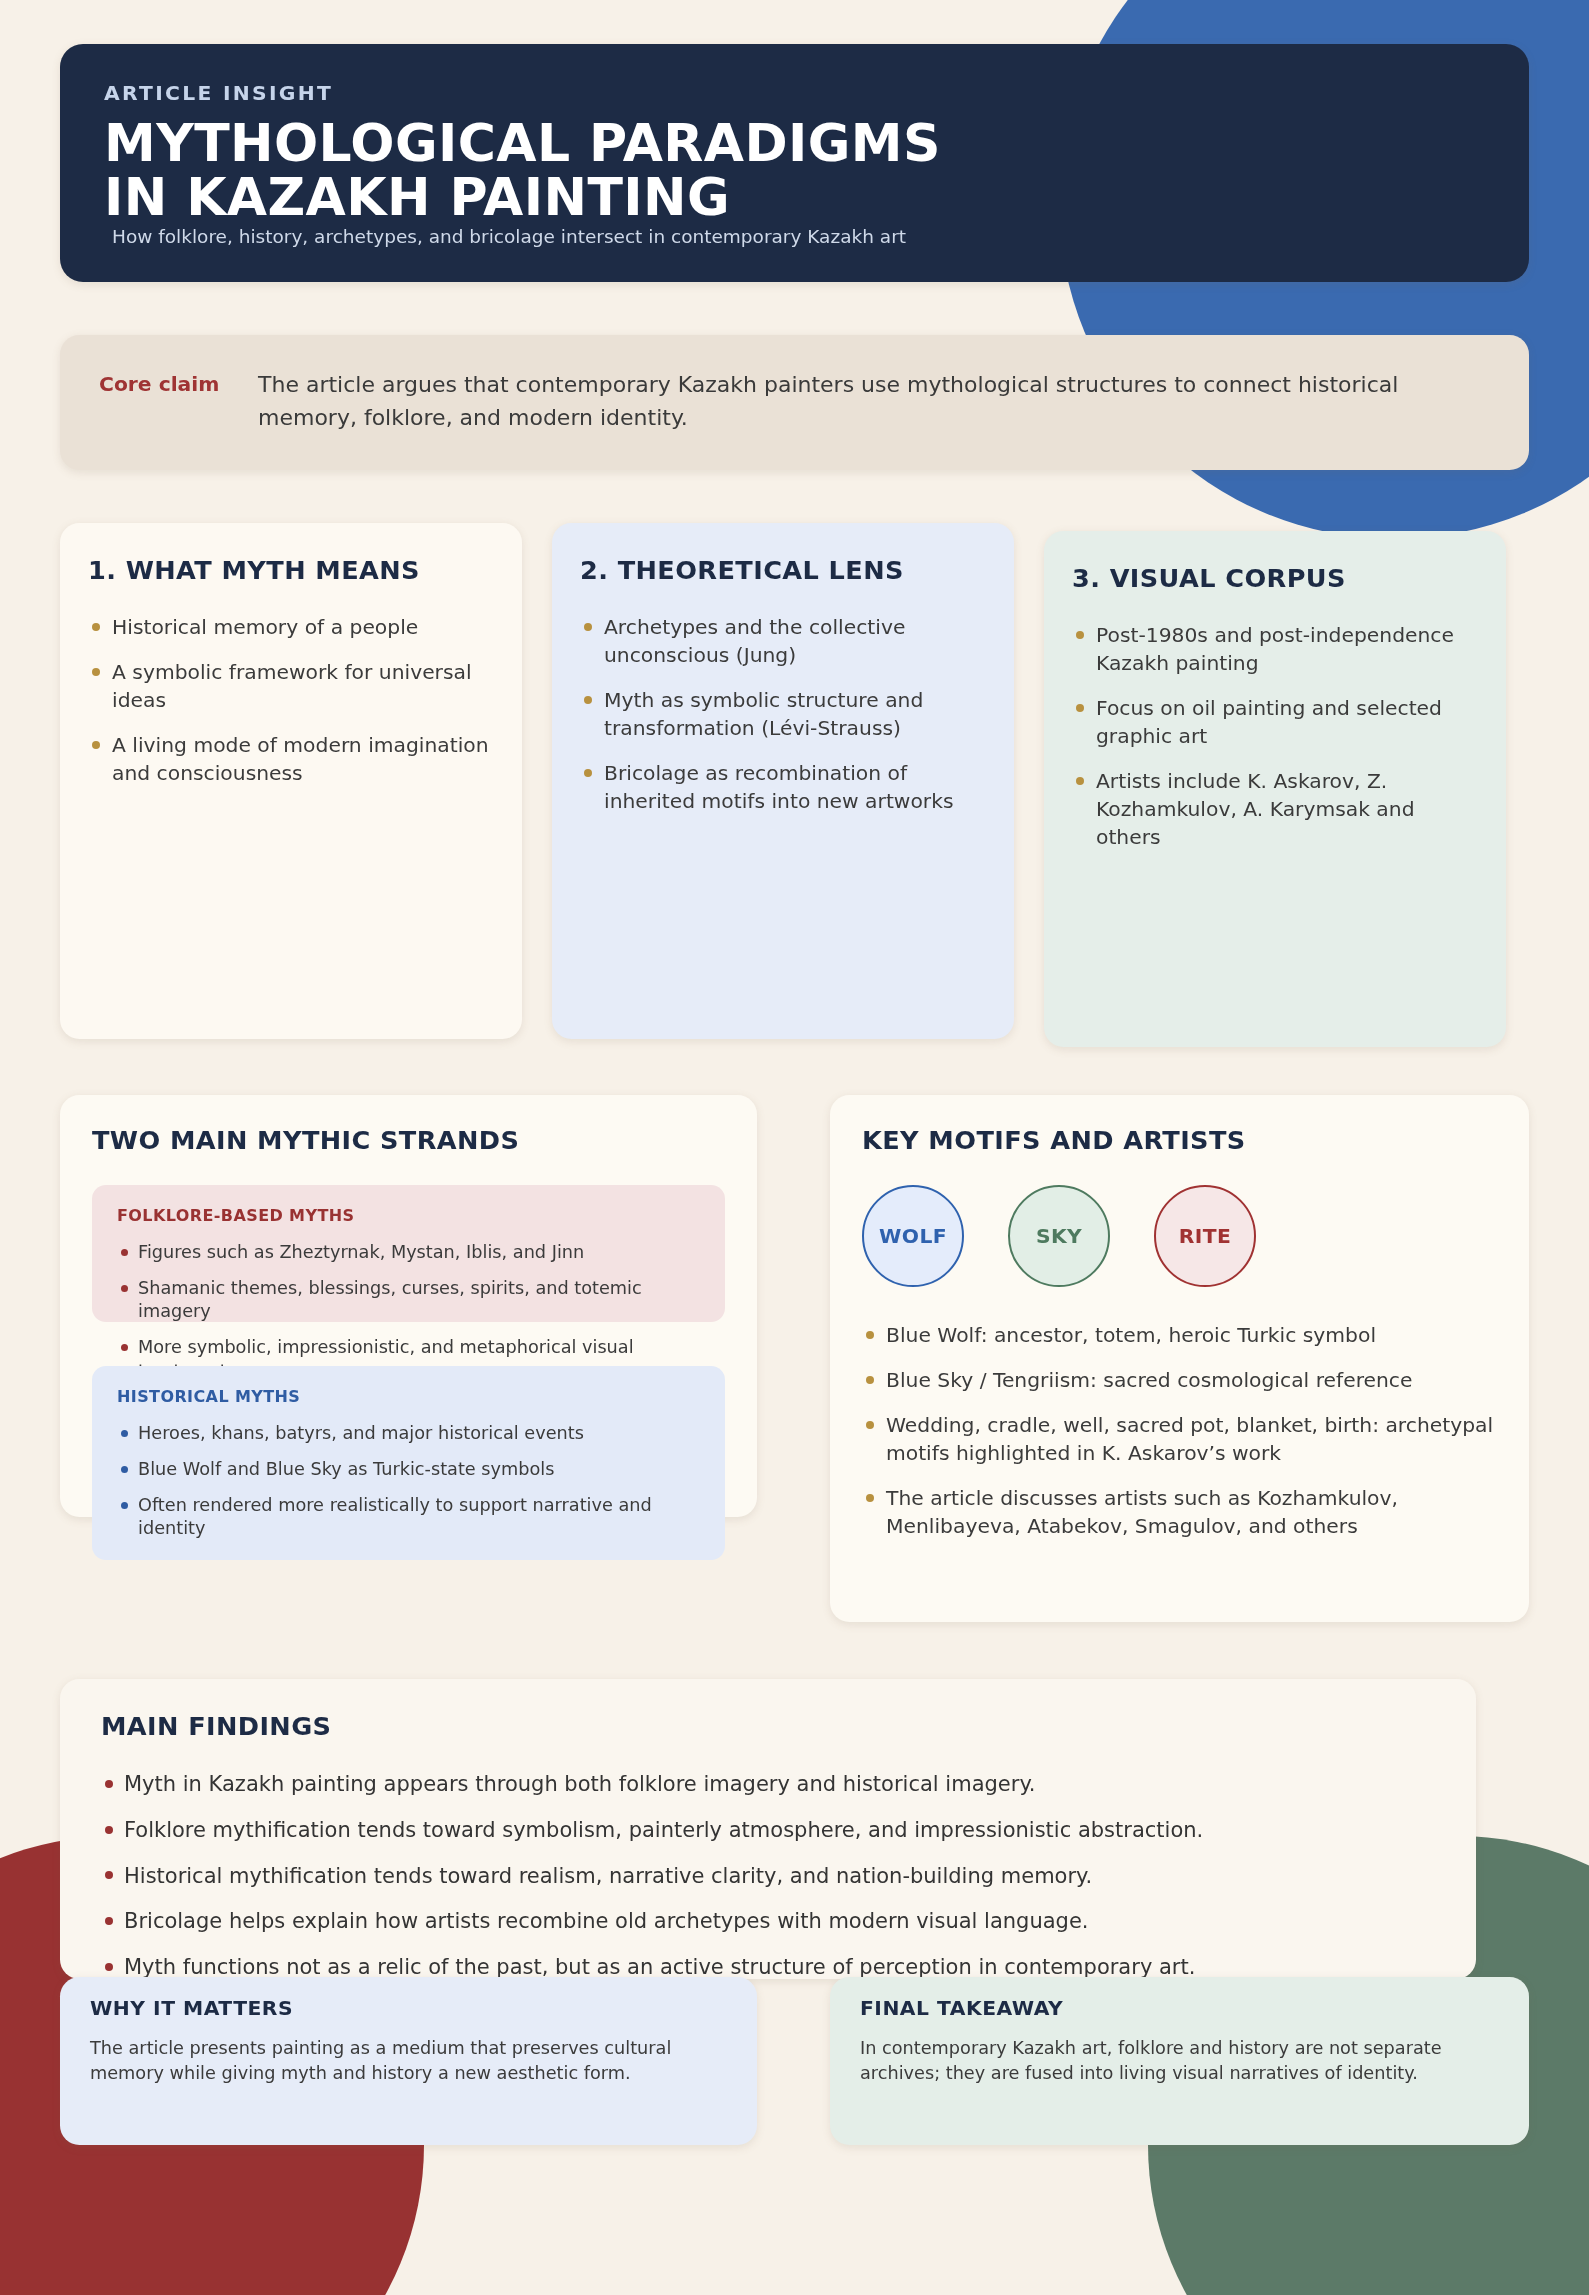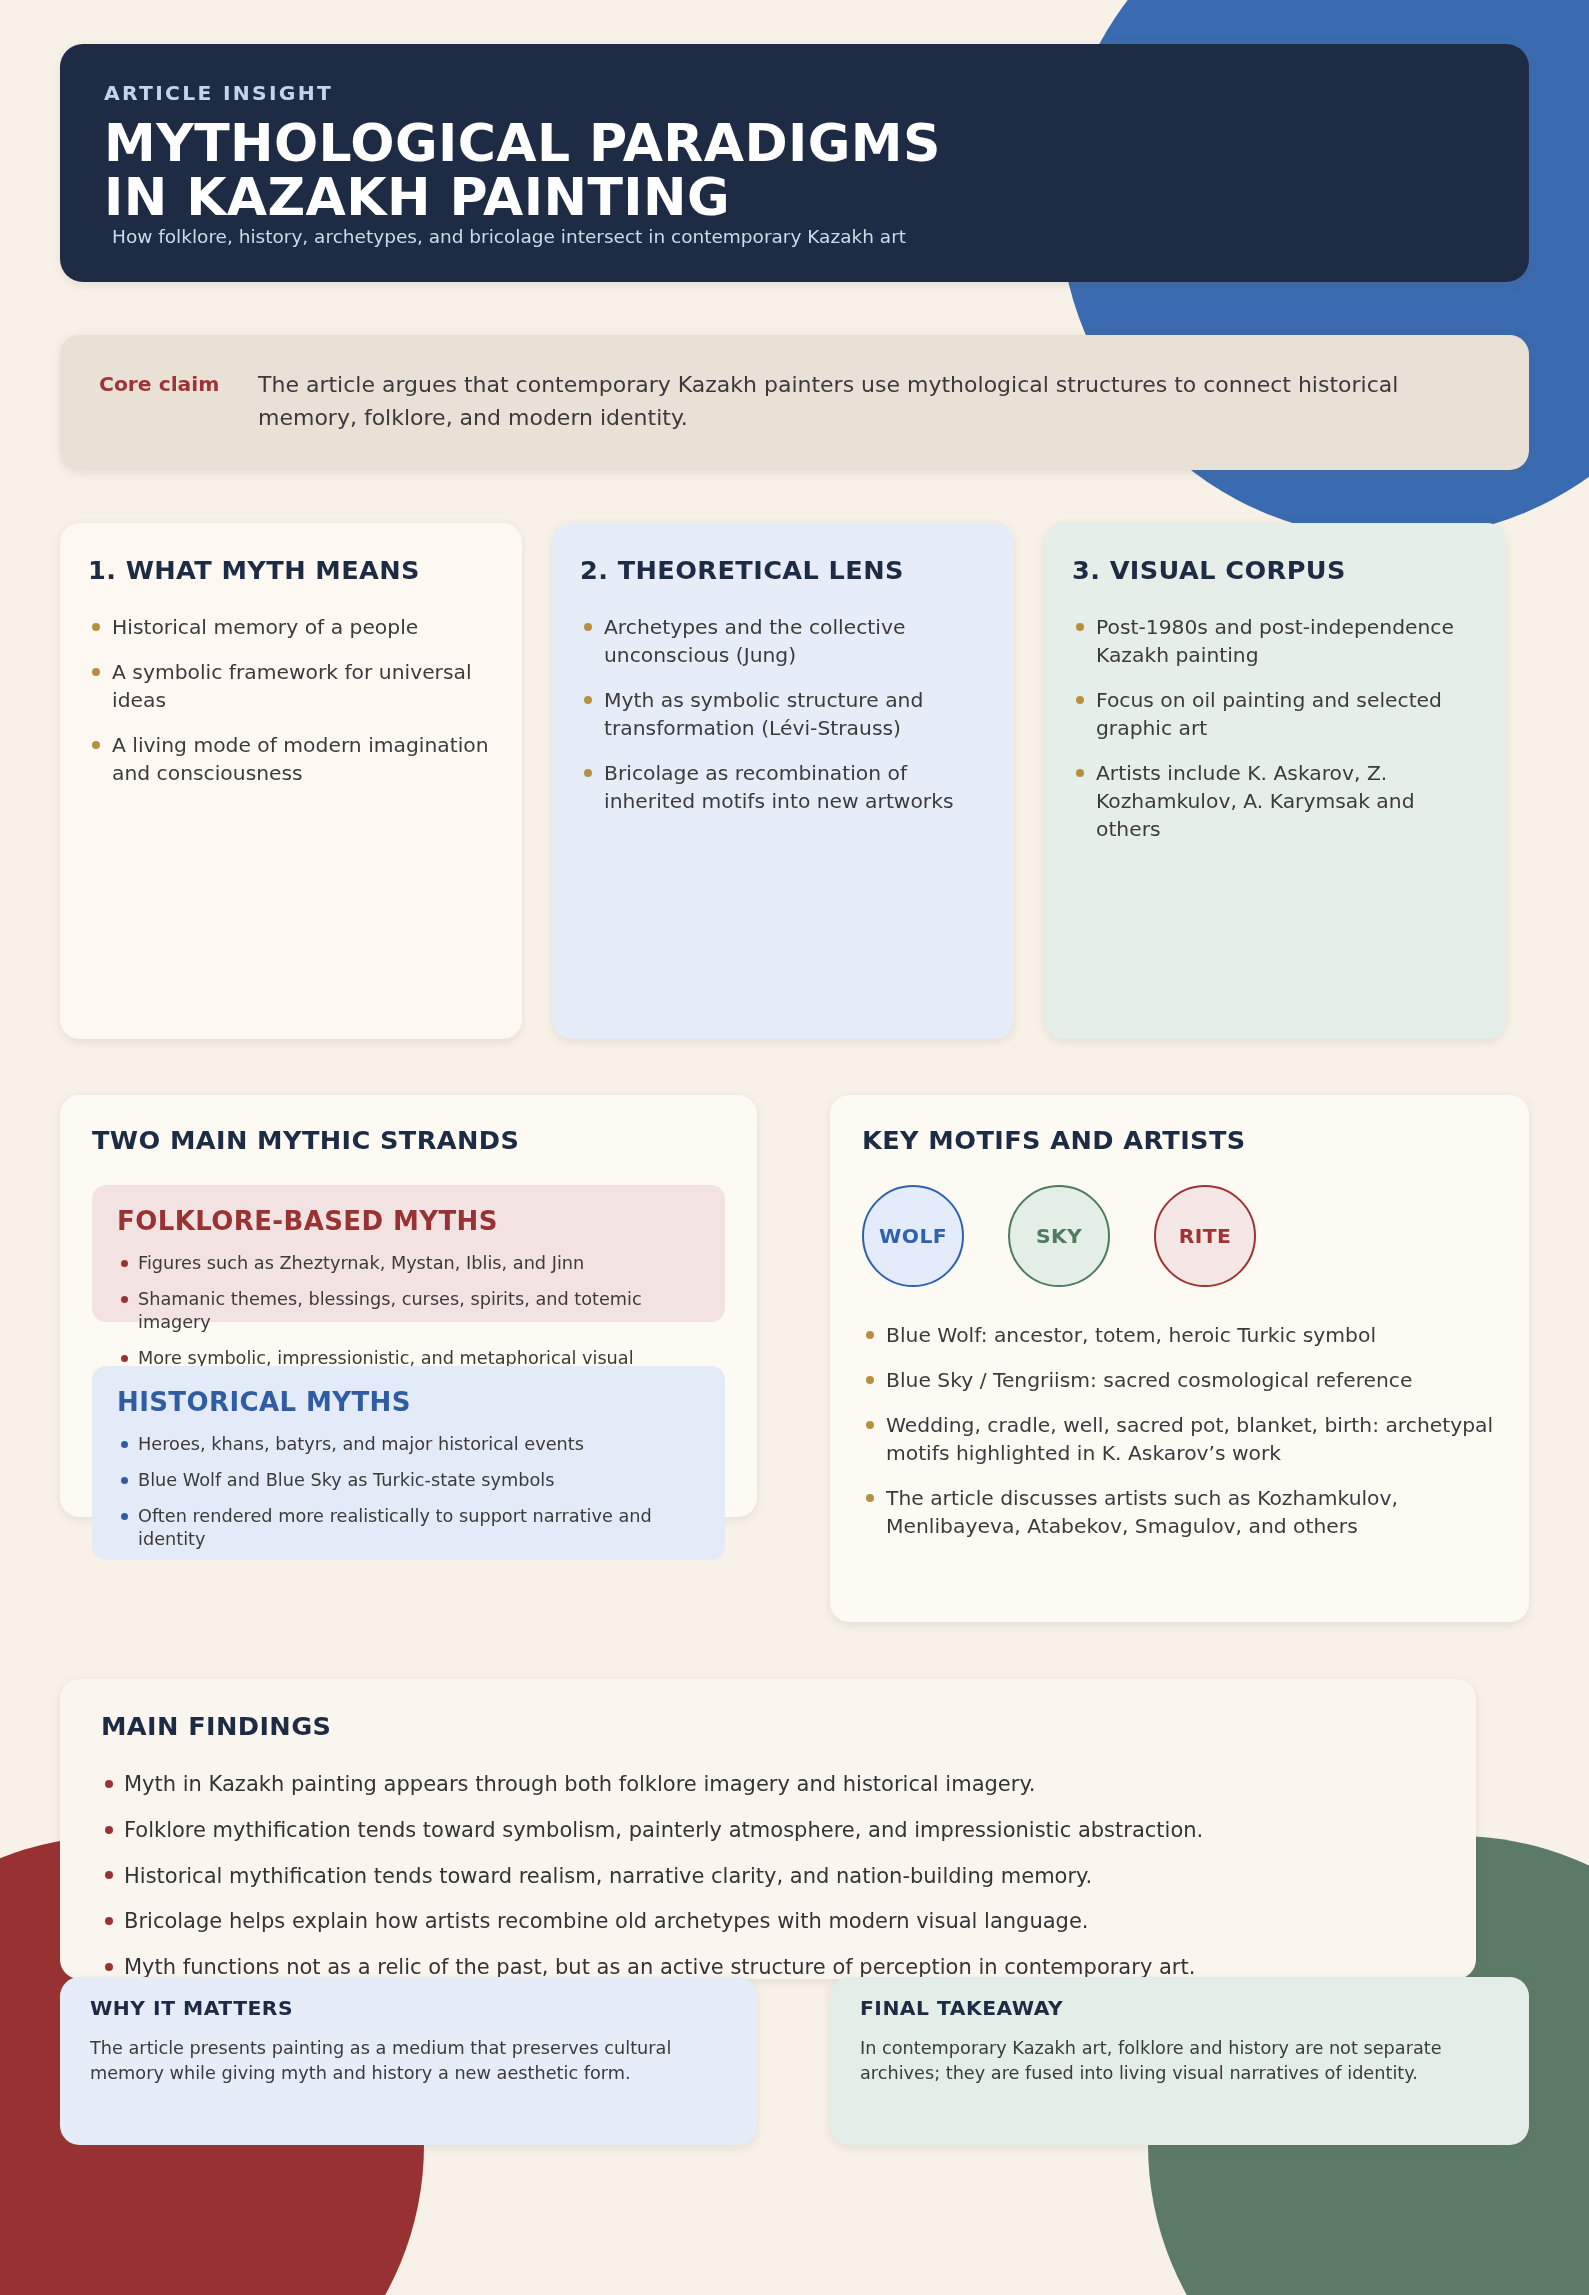--- a/index.html
+++ b/index.html
@@ -52,21 +52,21 @@
   .claim-label {
     color: #9f3434; font-size: 20.3px; font-weight: bold;
     width: 159px; flex: 0 0 159px; padding-top: 2.6px;
   }
   .claim-text { color: #3a3a3a; font-size: 22px; line-height: 1.48; }
 
   
   .col { top: 523px; width: 462px; height: 516px; padding: 32px 28px 0 28px; }
   .col-1 { left: 60px;   background: #fdf9f2; }
   .col-2 { left: 552px;  background: #e6ecf8; }
-  .col-3 { left: 1044px; background: #e5eee9; }
+  .col-3 { left: 1044px; background: #e5eee9; margin-top: 8px; }
   .col-title {
     color: #1d2b45; font-size: 25.6px; font-weight: bold;
     letter-spacing: 0.4px; margin-bottom: 28px;
   }
   ul.bul { list-style: none; }
   ul.bul li {
     position: relative; padding-left: 24px; margin-bottom: 17px;
     font-size: 20.3px; line-height: 1.38; color: #3b3b3b;
   }
   ul.bul li::before {
@@ -79,21 +79,21 @@
     left: 60px; top: 1095px; width: 697px; height: 422px;
     background: #fdfaf3; padding: 30px 32px 12px 32px;
   }
   .panel-title {
     color: #1d2b45; font-size: 25.6px; font-weight: bold;
     letter-spacing: 0.4px; margin-bottom: 30px;
   }
   .subbox { border-radius: 14px; padding: 21px 25px 17.7px 25px; position: relative; }
   .subbox-folk { background: #f3e2e2; height: 137px; }
   .subbox-hist { background: #e3eaf8; height: 194px; margin-top: 44px; }
-  .sub-title { font-size: 26px; font-weight: bold; letter-spacing: 0.4px; margin-bottom: 16px; }
+  .sub-title { font-size: 16px; font-weight: bold; letter-spacing: 0.4px; margin-bottom: 16px; }
   .sub-title.folk { color: #993232; }
   .sub-title.hist { color: #2f5ca3; }
   ul.sub { list-style: none; }
   ul.sub li {
     position: relative; padding-left: 21px; margin-bottom: 12.4px;
     font-size: 17.7px; line-height: 1.33; color: #3b3b3b;
   }
   ul.sub li::before {
     content: ""; position: absolute; left: 3.5px; top: 8px;
     width: 7px; height: 7px; border-radius: 50%;

